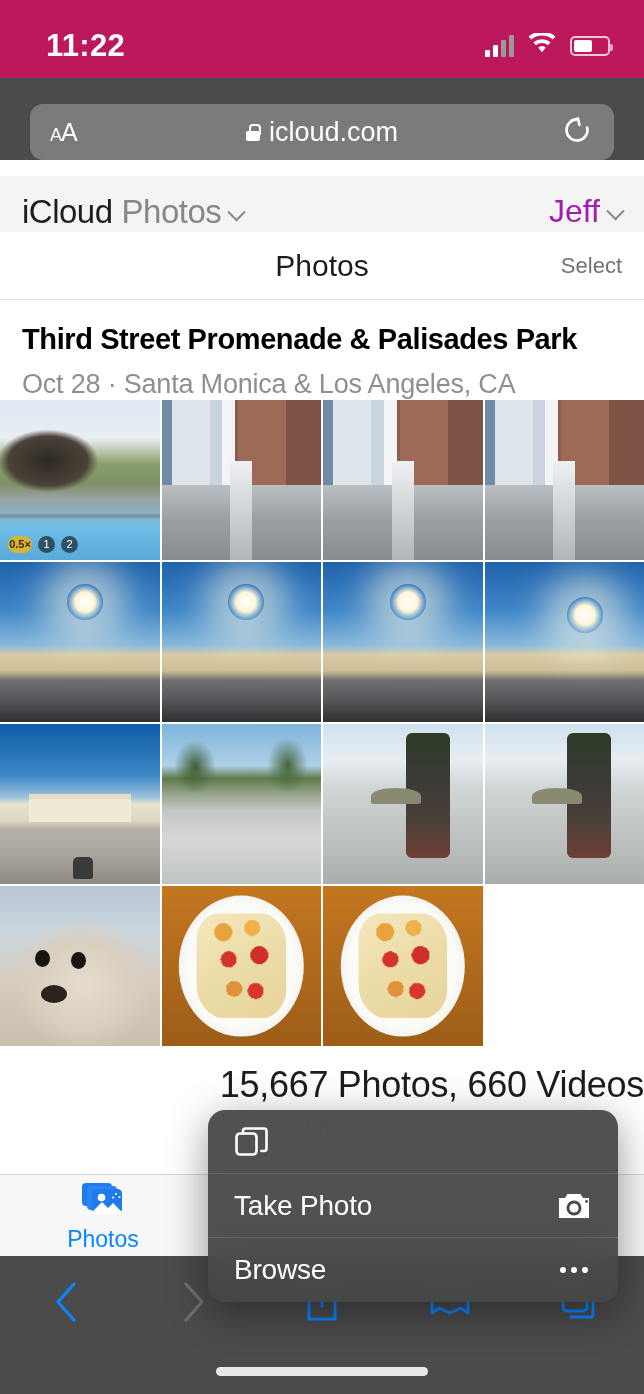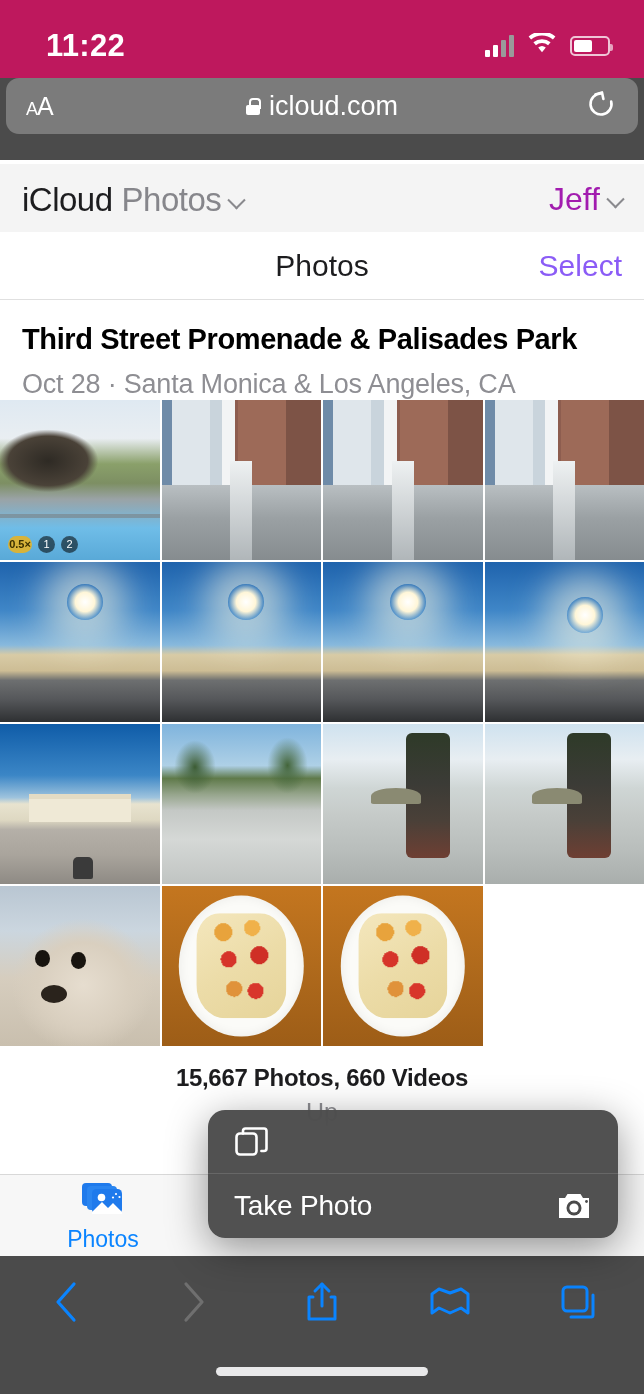--- a/index.html
+++ b/index.html
@@ -34,21 +34,21 @@
   }
   .battery::after {
     content:""; position:absolute; right:-5px; top:6px;
     width:3px; height:7px; background:rgba(255,255,255,0.6); border-radius:0 2px 2px 0;
   }
   .battery b { display:block; height:100%; width:55%; background:#ffffff; border-radius:2px; }
 
   
   .addrbar-wrap {
     position:absolute; top:78px; left:0; width:644px; height:82px;
-    background:#4b4b4b; display:flex; align-items:flex-start; padding:0 6px;
+    background:#4b4b4b; display:flex; align-items:flex-end; padding:0 30px;
   }
   .addrbar {
     flex:1; height:56px; background:#7b7b7b; border-radius:13px;
     display:flex; align-items:center; position:relative; padding:0 20px;
   }
   .aa-btn { color:#ffffff; font-size:25px; letter-spacing:-1px; z-index:2; }
   .aa-btn small { font-size:18px; }
   .addr-center {
     position:absolute; left:0; right:0; display:flex; align-items:center;
     justify-content:center; gap:9px; pointer-events:none;
@@ -60,42 +60,42 @@
   }
   .lock::after {
     content:""; position:absolute; top:0; left:3px; width:8px; height:9px;
     border:2px solid #ffffff; border-bottom:none; border-radius:4px 4px 0 0;
   }
   .addr-url { color:#ffffff; font-size:27px; }
   .reload { z-index:2; margin-left:auto; }
 
   
   .icloud-header {
-    position:absolute; top:164px; left:0; width:644px; height:72px;
+    position:absolute; top:176px; left:0; width:644px; height:72px;
     background:#f4f4f4; border-bottom:1px solid #dcdcdc;
     display:flex; align-items:center; justify-content:space-between; padding:16px 22px;
   }
   .brand { display:flex; align-items:baseline; gap:9px; }
   .brand-icloud { font-size:33px; color:#1d1d1f; font-weight:400; letter-spacing:-0.5px; }
   .brand-app { font-size:33px; color:#86868b; font-weight:400; letter-spacing:-0.5px; }
   .chev { display:inline-block; width:13px; height:13px; border-right:2.5px solid #8a8a8e;
           border-bottom:2.5px solid #8a8a8e; transform:rotate(45deg) translate(-3px,-3px); }
   .user-menu { display:flex; align-items:baseline; gap:9px; }
   .user-name { font-size:32px; color:#a21caf;text-align:center; }
 
   
   .photos-toolbar {
     position:absolute; top:232px; left:0; width:644px; height:68px;
     background:#ffffff; border-bottom:1px solid #e0e0e0;
     display:flex; align-items:center; justify-content:center; position:absolute;
   }
   .toolbar-title { font-size:30px; color:#1d1d1f; }
   .toolbar-select {
     position:absolute; right:22px; top:50%; transform:translateY(-50%);
-    font-size:30px; color:#8b5cf6;
+    font-size:22px; color:#737373;
   }
 
   
   .content {
     position:absolute; top:300px; left:0; width:644px; height:874px;
     background:#ffffff; overflow:hidden;
   }
   .album-head { padding:22px 22px 0 22px; }
   .album-title { font-size:29px; font-weight:700; color:#000000; letter-spacing:-0.4px; line-height:1.2; }
   .album-sub { font-size:27px; color:#8e8e93; margin-top:12px; letter-spacing:-0.2px; }
@@ -104,21 +104,21 @@
   .cell { width:159.5px; height:160px; overflow:hidden; position:relative; background:#8b5cf6; }
   .cell.empty { background:#ffffff; }
   .badge-row {
     position:absolute; left:8px; bottom:7px; display:flex; gap:6px; align-items:center;
   }
   .badge { font-size:11px; color:#fff; background:rgba(0,0,0,0.55); border-radius:50%;
            width:17px; height:17px; display:flex; align-items:center; justify-content:center; }
   .badge.y { background:#d7b33a; color:#3a2f00; font-weight:700; border-radius:9px; width:24px; }
 
   .count-line {
-    text-align:center; font-size:24px; font-weight:700; color:#1d1d1f;
+    text-align:right; font-size:36px; font-weight:400; color:#1d1d1f;
     padding:18px 0 6px 0; letter-spacing:-0.3px;
   }
   .updated-line { text-align:center; font-size:25px; color:#8e8e93; }
 
   
   .tabbar {
     position:absolute; top:1174px; left:0; width:644px; height:82px;
     background:#f7f7f7; border-top:1px solid #d8d8d8;
     display:flex; align-items:center; justify-content:flex-start; padding-left:48px;
   }
@@ -454,15 +454,25 @@
         <span class="ctx-label">Take Photo</span>
         <span class="ctx-ico">
           <svg width="36" height="30" viewBox="0 0 36 30">
             <path d="M3 7h6l2.5-4h13L27 7h6v20H3Z" fill="#fff"></path>
             <circle cx="18" cy="17" r="7.5" fill="#4a4a4a"></circle>
             <circle cx="18" cy="17" r="4.6" fill="#fff"></circle>
             <circle cx="30.5" cy="10.5" r="1.4" fill="#4a4a4a"></circle>
           </svg>
         </span>
       </div>
+      <div class="ctx-item">
+        <span class="ctx-label">Browse</span>
+        <span class="ctx-ico">
+          <span class="dots">
+            <i></i>
+            <i></i>
+            <i></i>
+          </span>
+        </span>
+      </div>
     </div>
 
 </div>
 
 </body></html>

